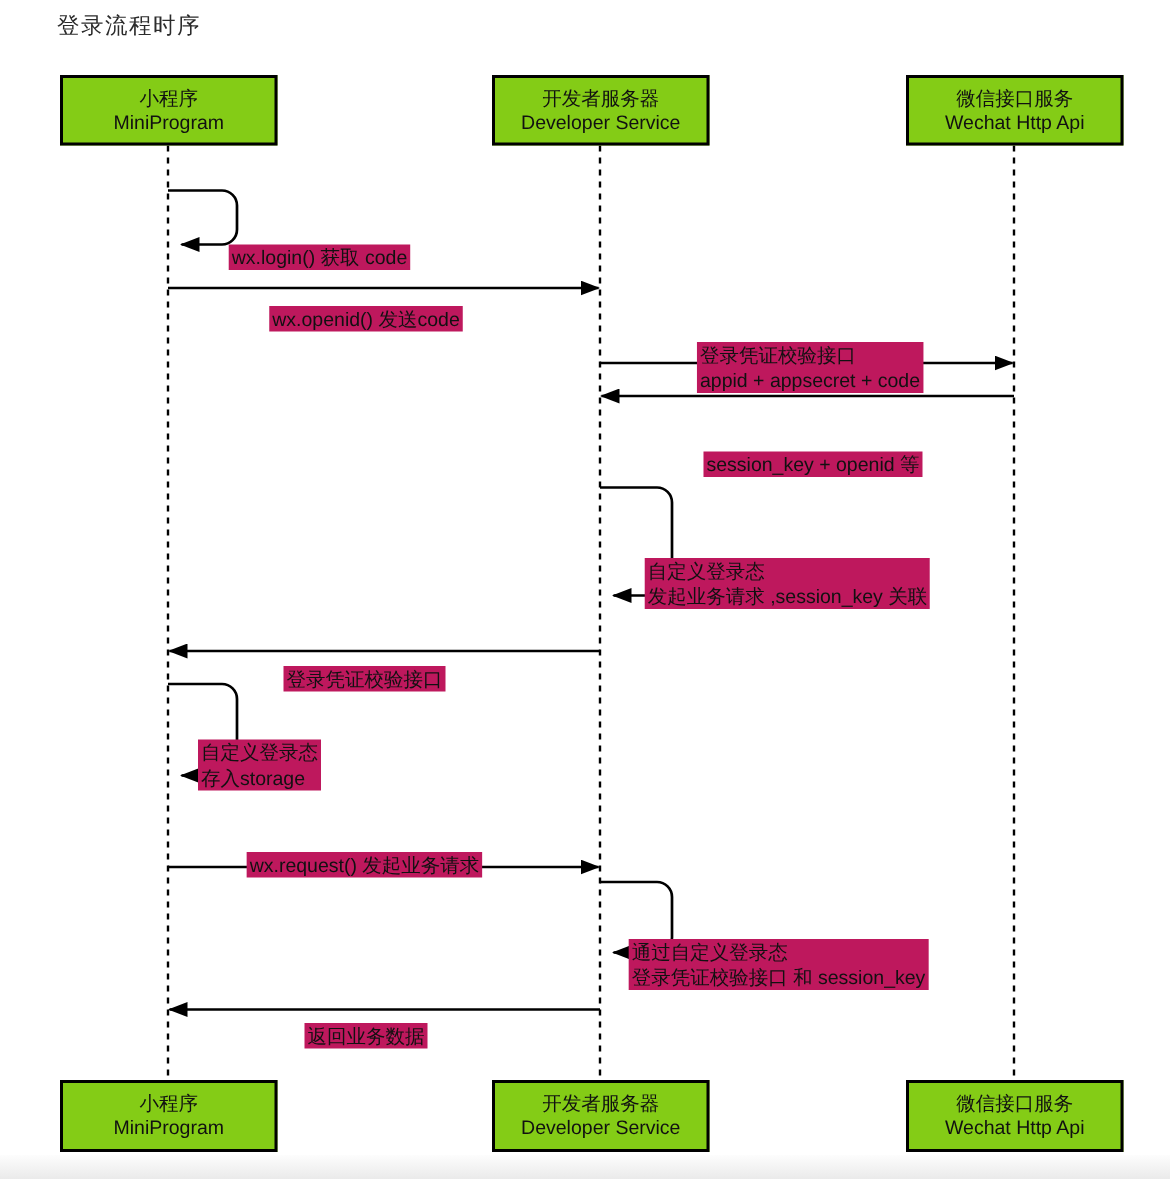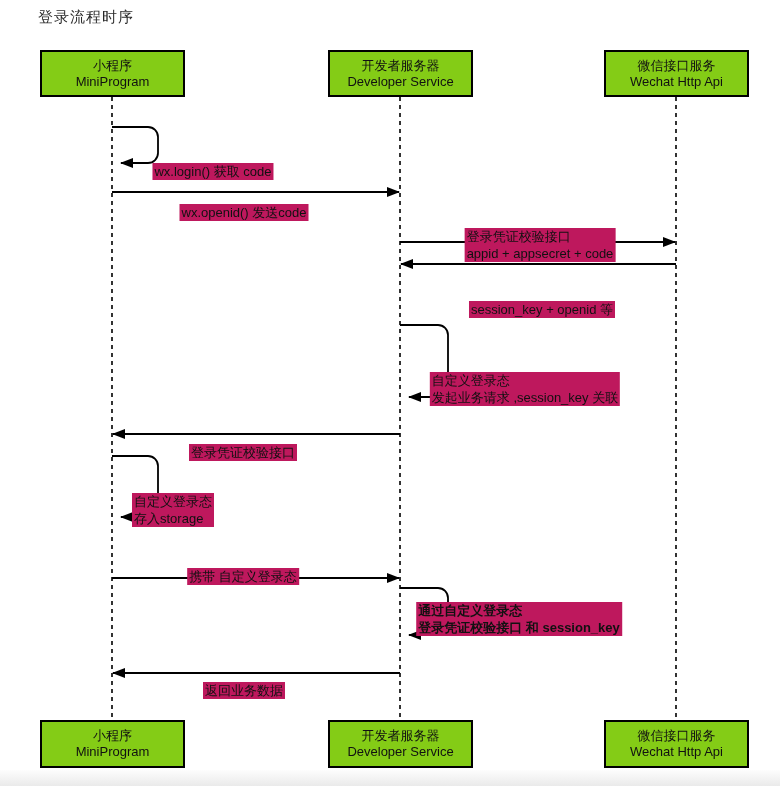--- a/index.html
+++ b/index.html
@@ -155,24 +155,24 @@
   <div class="msg-label" style="left:243px; top:414px;">
     <div>登录凭证校验接口</div>
   </div>
 
   <div class="msg-label" style="left:173px; top:463px;">
     <div>自定义登录态</div>
     <div>存入storage</div>
   </div>
 
   <div class="msg-label" style="left:243px; top:538px;">
-    <div>携带 自定义登录态</div>
+    <div>wx.request() 发起业务请求</div>
   </div>
 
-  <div class="msg-label" style="left:519px; top:572px;font-weight:bold;">
+  <div class="msg-label" style="left:519px; top:596px;">
     <div>通过自定义登录态</div>
     <div>登录凭证校验接口 和 session_key</div>
   </div>
 
   <div class="msg-label" style="left:244px; top:652px;">
     <div>返回业务数据</div>
   </div>
 
   <div class="actor-box" style="left:40px; top:720px; height:48px;">
     <div>小程序</div>

